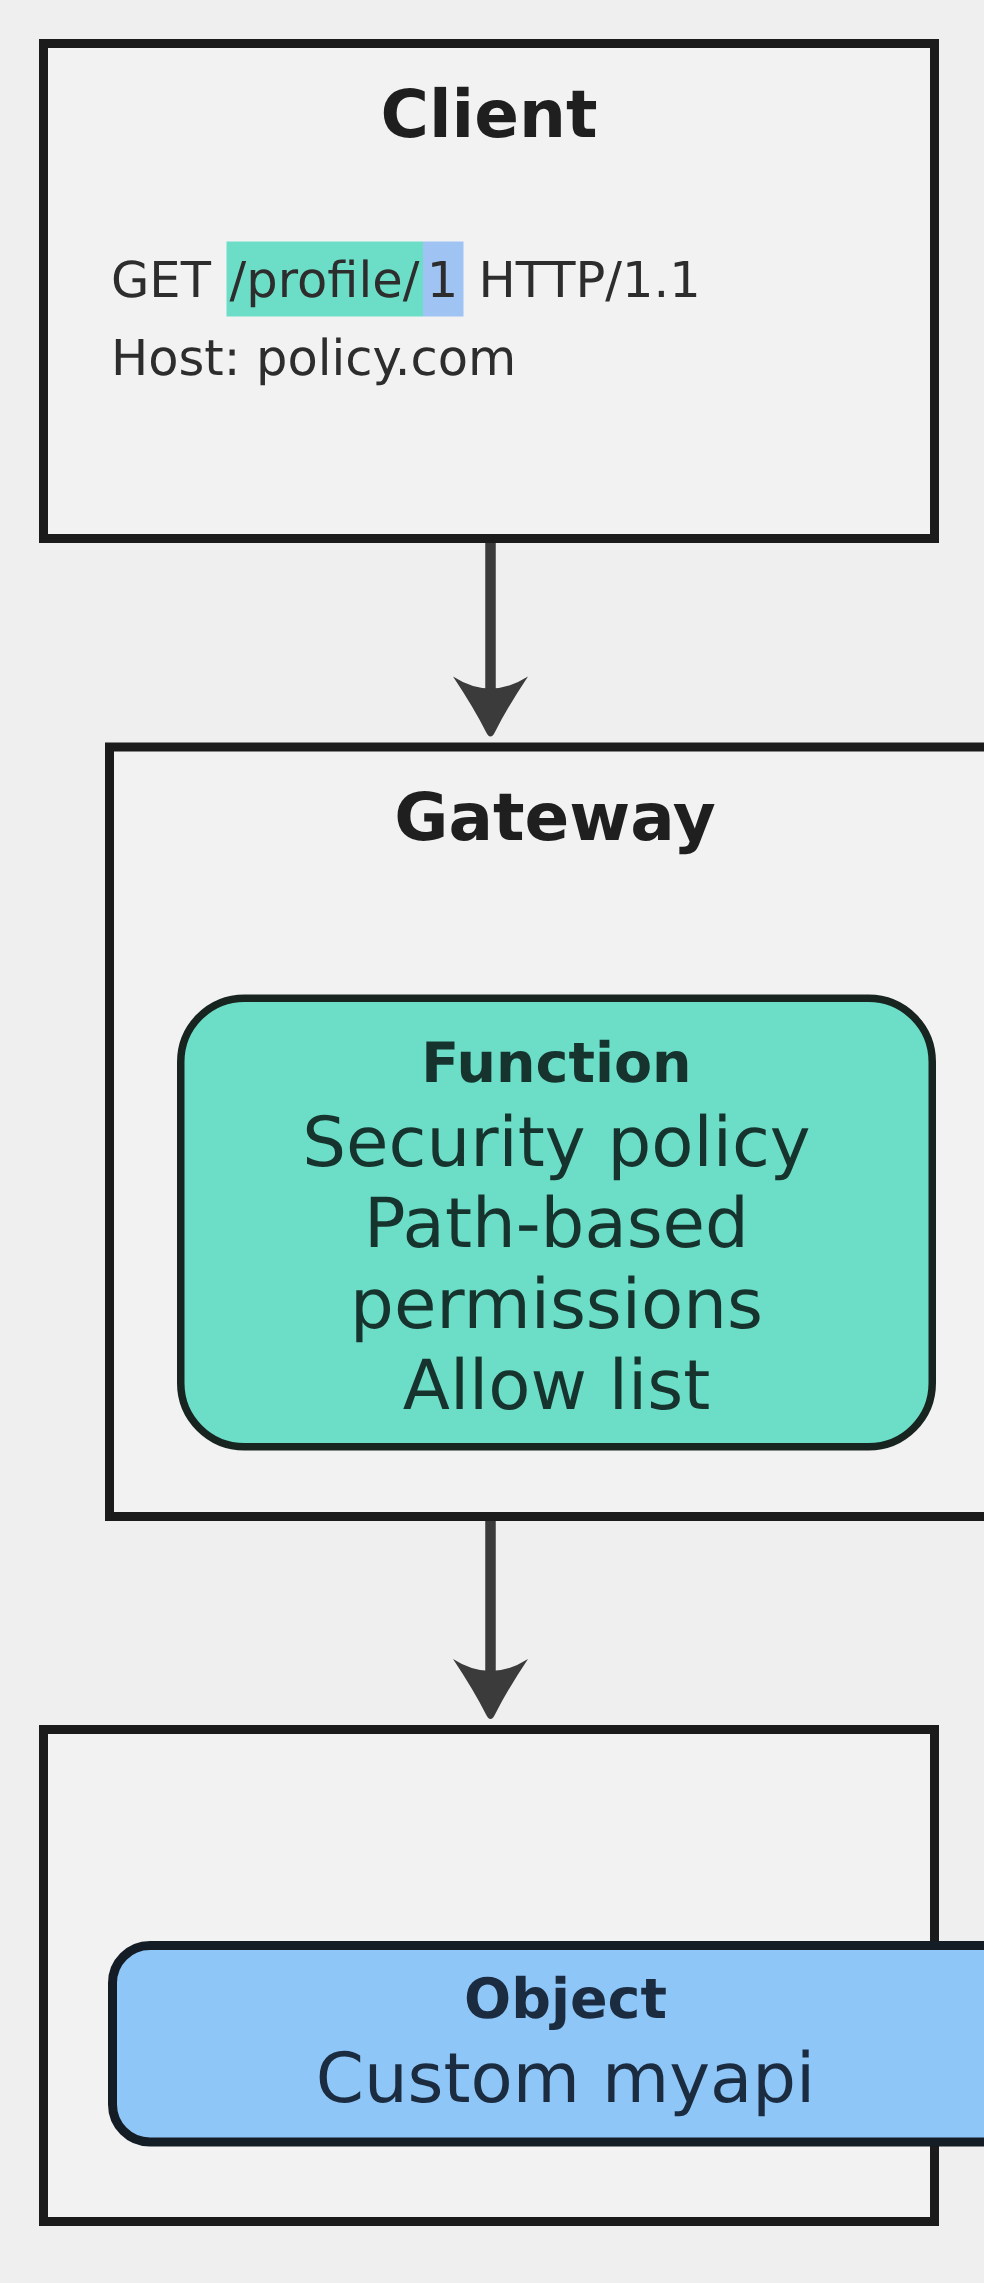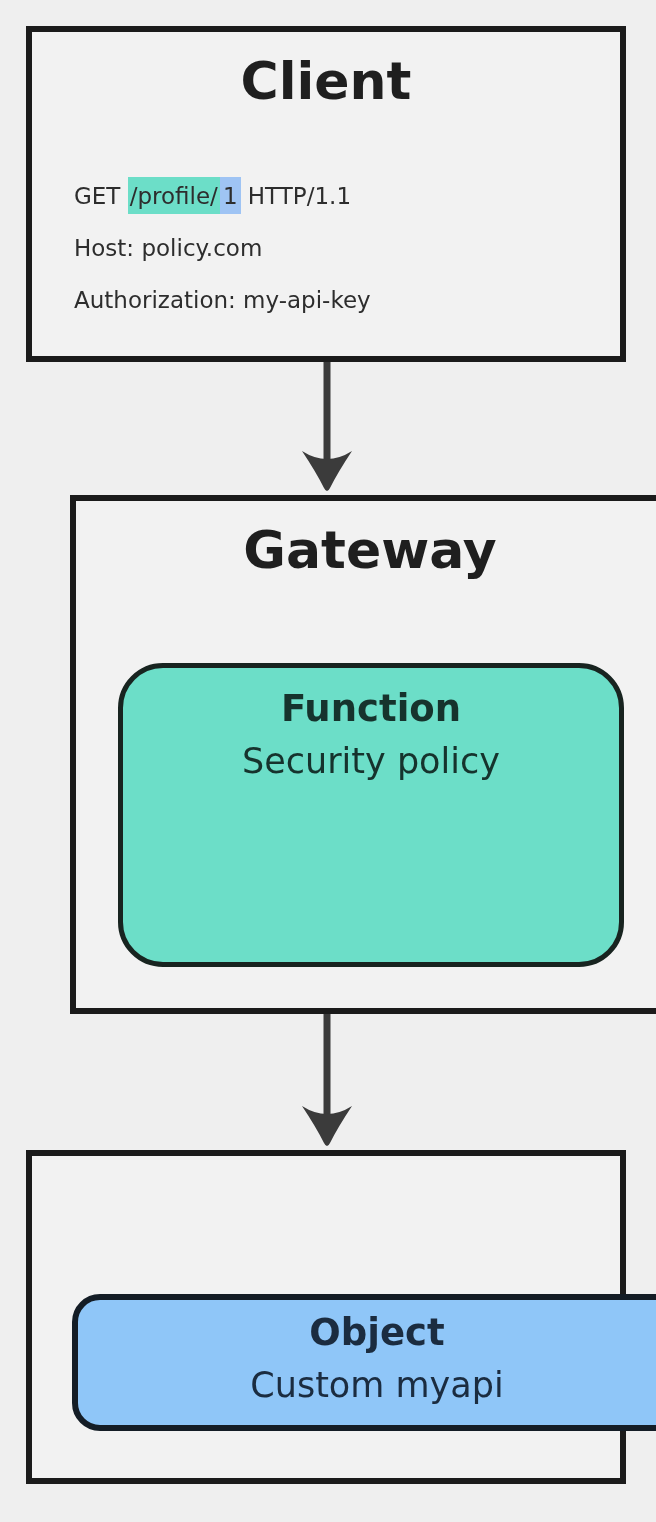--- a/index.html
+++ b/index.html
@@ -21,28 +21,28 @@
     box-sizing: border-box;
     background: #f2f2f2;
     border: 6px solid #1b1b1b;
   }
   .node-client  { top: 26px;   height: 336px; }
   .node-gateway { top: 495px;  height: 519px; margin-left: 44px; }
   .node-api     { top: 1150px; height: 334px; }
   .node-title {
     margin-top: 20px;
     text-align: center;
-    font-size: 52px;
+    font-size: 44px;
     font-weight: 700;
     color: #1f1f1f;
     line-height: 1.15;
   }
   .client-body {
     margin: 58px 0 0 42px;
-    font-size: 23px;
+    font-size: 33px;
     line-height: 52px;
     color: #2d2d2d;
     white-space: nowrap;
   }
   .hl-teal { background: #6cdec8; padding: 6px 2px 5px 2px; }
   .hl-blue { background: #9fc4f4; padding: 6px 3px 5px 3px; }
   .pill {
     position: absolute;
     box-sizing: border-box;
     text-align: center;
@@ -68,55 +68,56 @@
     border-radius: 28px;
     color: #1b2c40;
     padding-top: 8px;
   }
   .pill-heading {
     font-size: 37px;
     font-weight: 700;
     line-height: 50px;
   }
   .pill-item {
-    font-size: 35px;
+    font-size: 46px;
     line-height: 54px;
   }
   .arrow-svg {
     position: absolute;
     left: 0;
     display: block;
   }
   .arrow-1 { top: 362px; }
   .arrow-2 { top: 1014px; }
 </style>
 </head>
 <body>
 
 <div class="canvas">
 
   <div class="node node-client">
     <div class="node-title">Client</div>
     <div class="client-body">
       <div><span>GET </span><span class="hl-teal">/profile/</span><span class="hl-blue">1</span><span> HTTP/1.1</span></div>
       <div>Host: policy.com</div>
-      <div>Authorization: my-api-key</div>
     </div>
   </div>
 
   <svg class="arrow-svg arrow-1" width="656" height="133" viewBox="0 0 656 133" aria-hidden="true">
     <line x1="327" y1="0" x2="327" y2="101" stroke="#3b3b3b" stroke-width="7"></line>
     <path d="M 302 89 Q 327 105 352 89 Q 338 110 330 126 Q 327 132 324 126 Q 316 110 302 89 Z" fill="#3b3b3b"></path>
   </svg>
 
   <div class="node node-gateway">
     <div class="node-title">Gateway</div>
     <div class="pill pill-function">
       <div class="pill-heading">Function</div>
       <div class="pill-item">Security policy</div>
+      <div class="pill-item">Path-based permissions</div>
+      <div class="pill-item">Allow list</div>
     </div>
   </div>
 
   <svg class="arrow-svg arrow-2" width="656" height="136" viewBox="0 0 656 136" aria-hidden="true">
     <line x1="327" y1="0" x2="327" y2="104" stroke="#3b3b3b" stroke-width="7"></line>
     <path d="M 302 92 Q 327 108 352 92 Q 338 113 330 129 Q 327 135 324 129 Q 316 113 302 92 Z" fill="#3b3b3b"></path>
   </svg>
 
   <div class="node node-api">
     <div class="pill pill-object">

